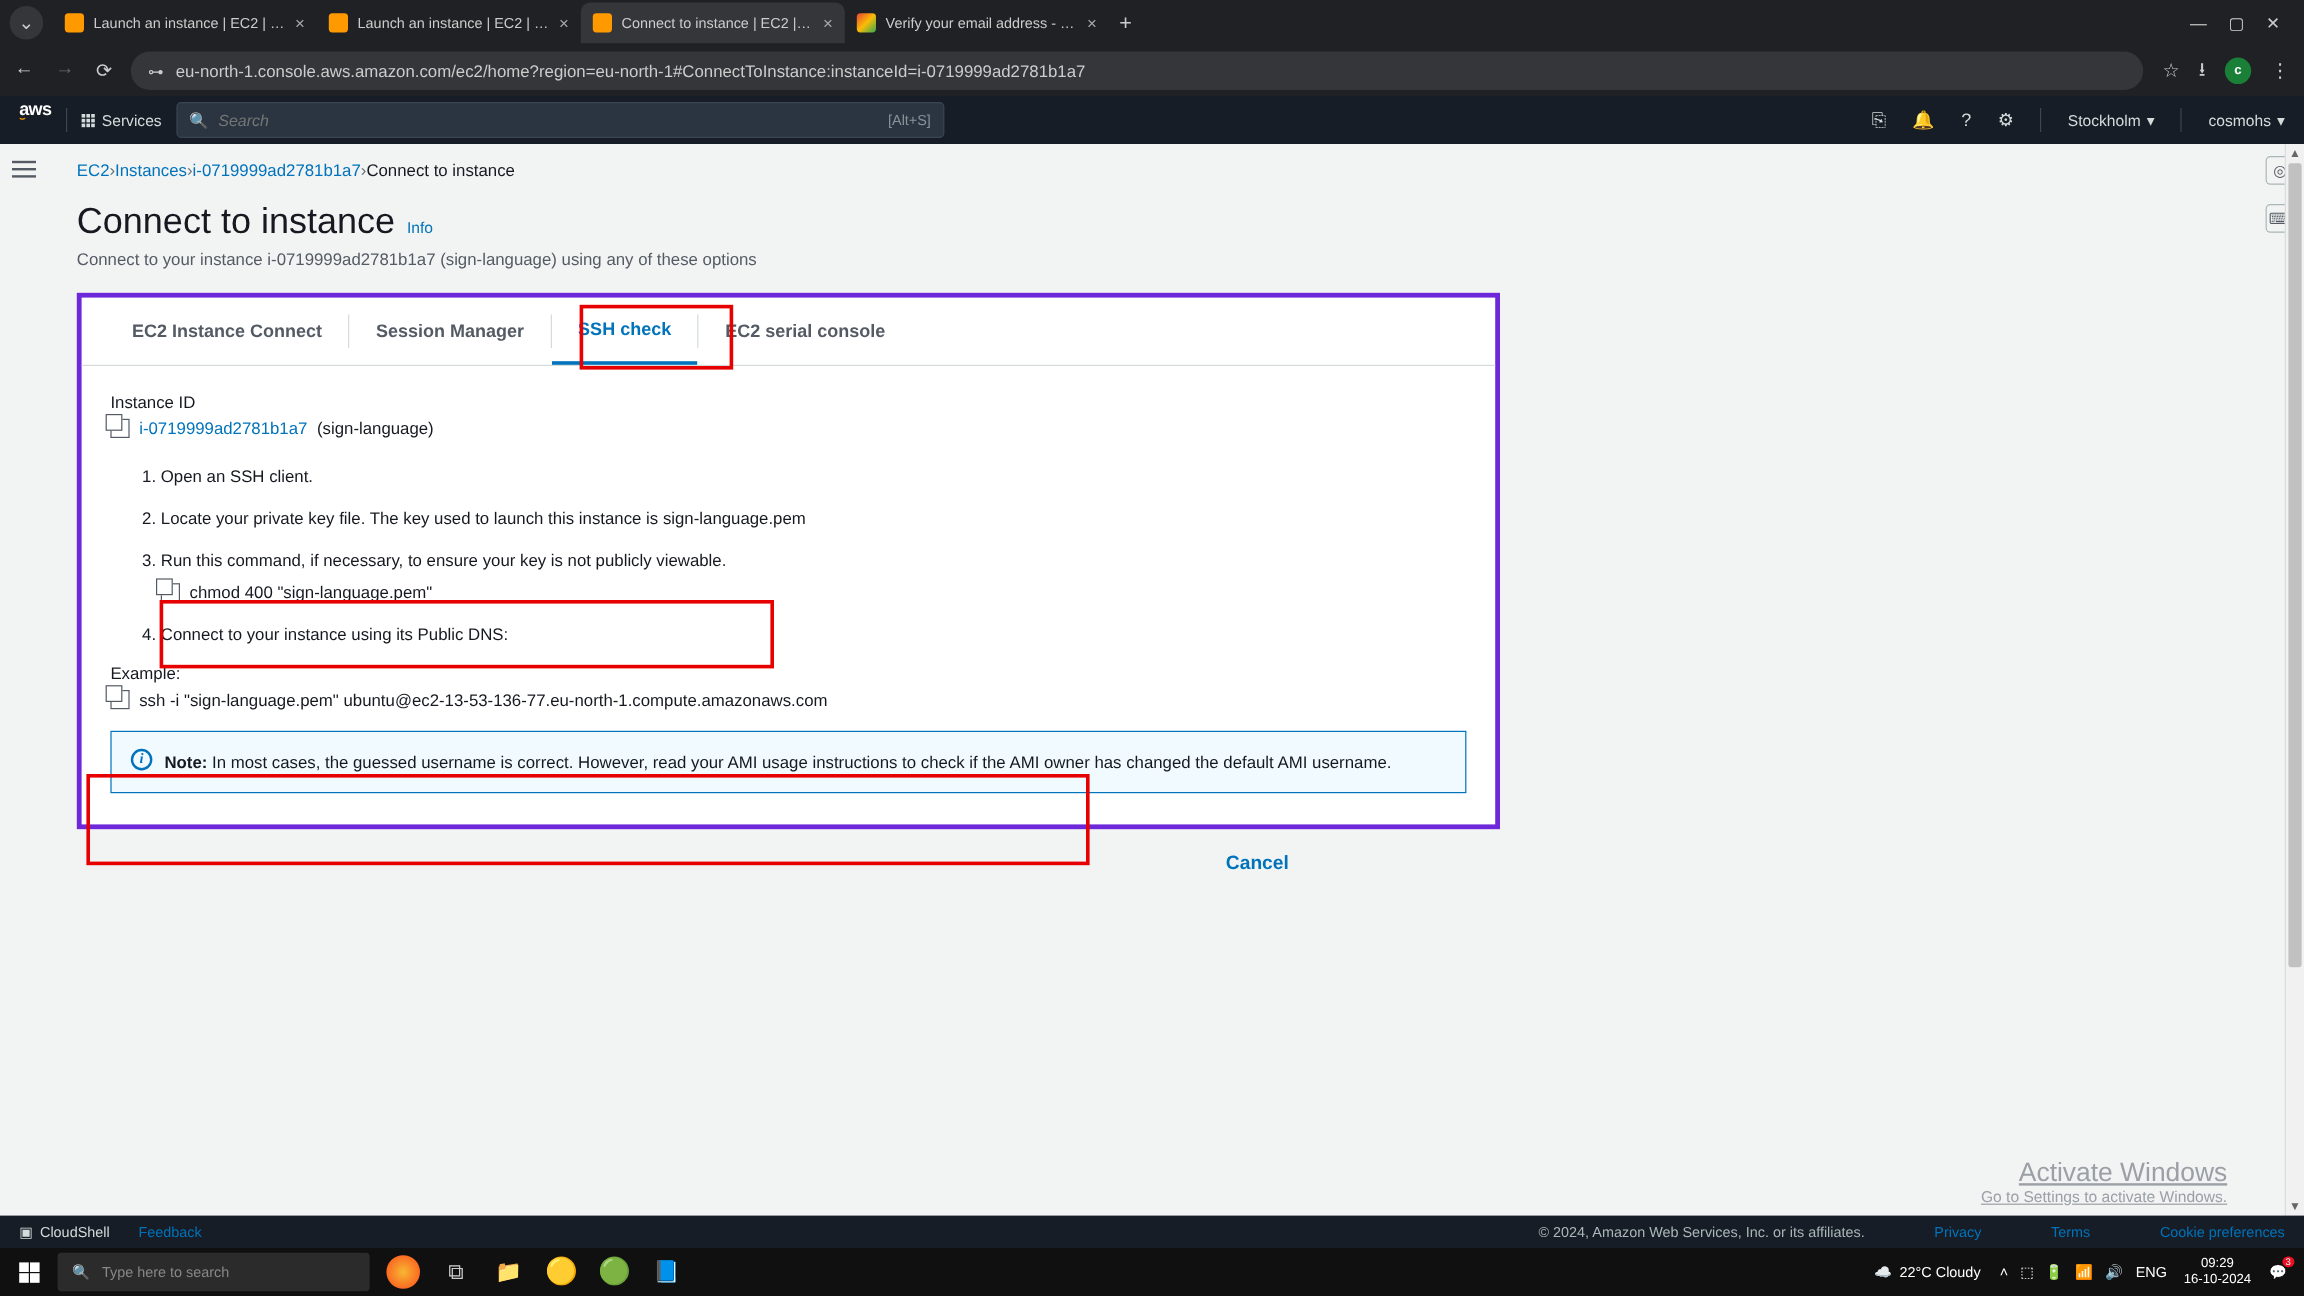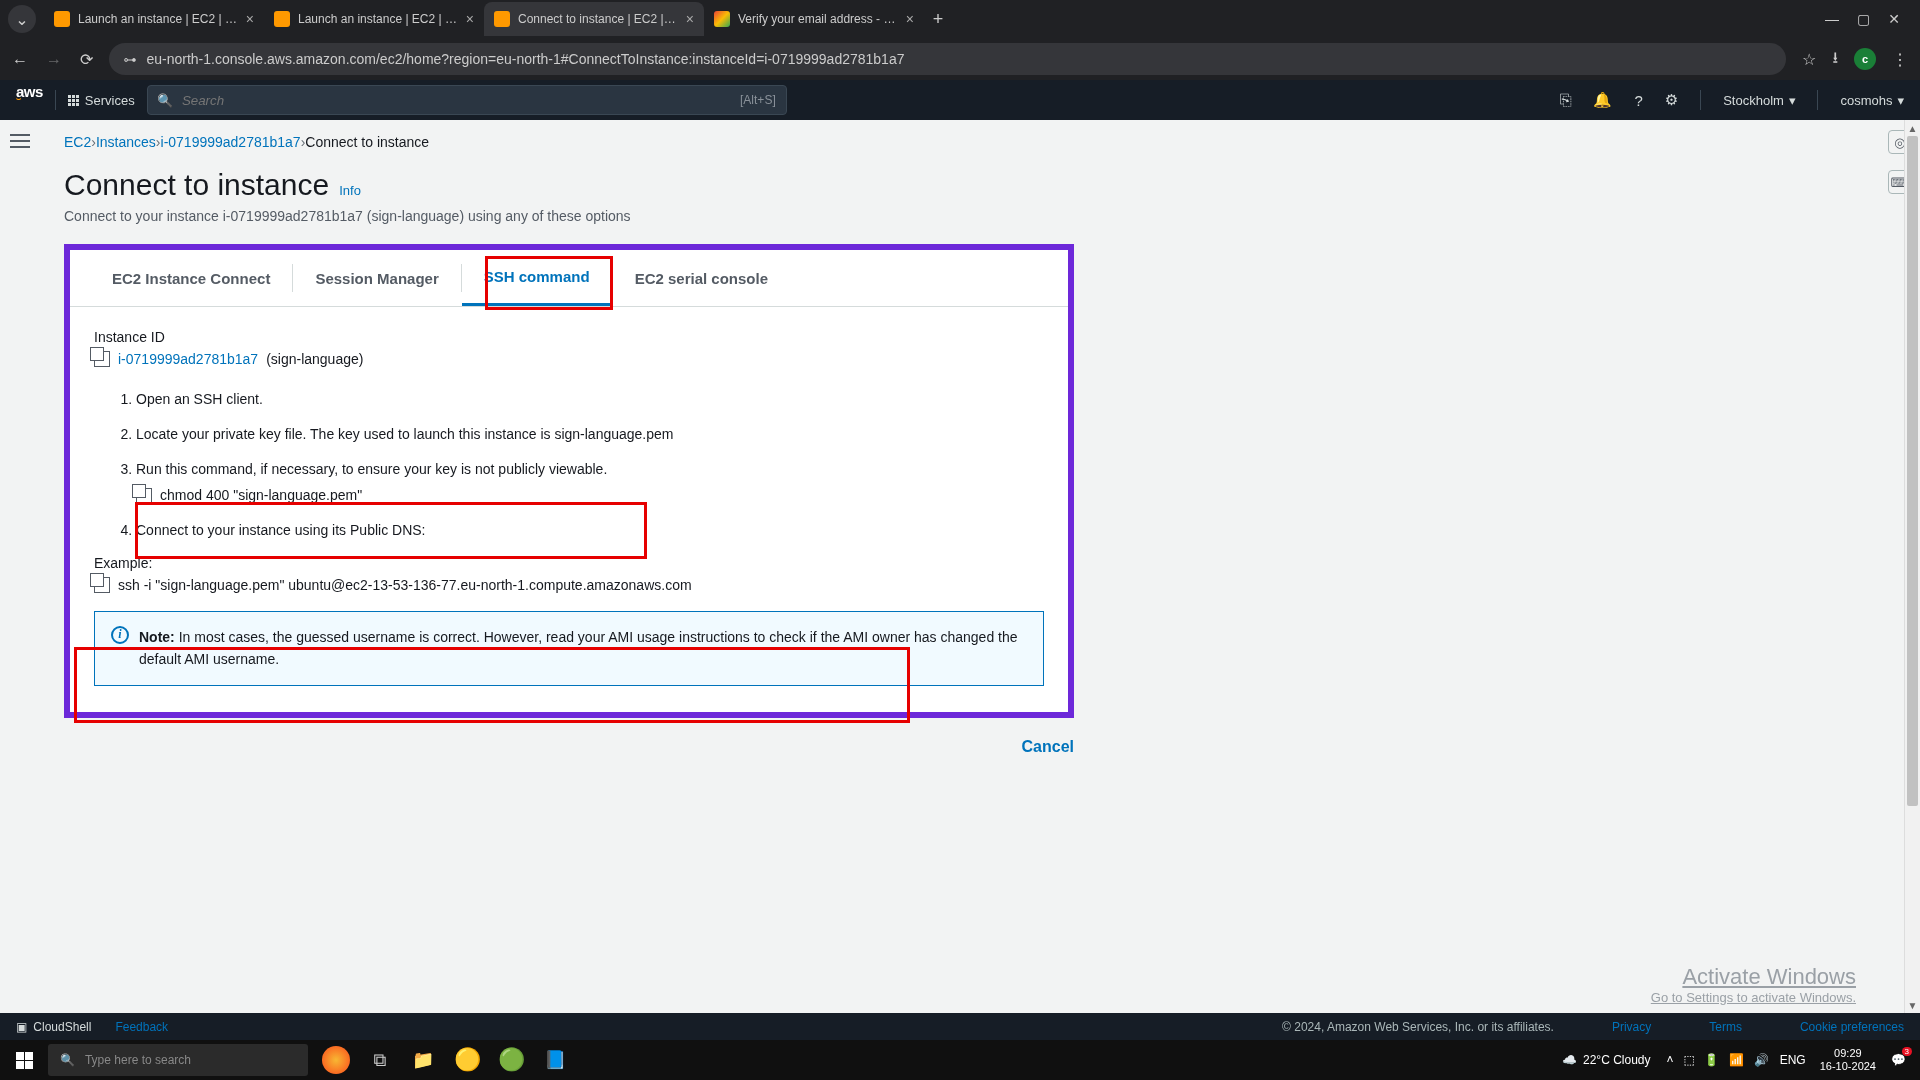--- a/index.html
+++ b/index.html
@@ -55,21 +55,21 @@
 
 .breadcrumb{ display:flex; align-items:center; gap:0; font-size:14px; padding: 4px 0 18px 0;}
 .breadcrumb a{ color:#0073bb; text-decoration:none; cursor:pointer;}
 .breadcrumb .sep{ color:#687078;}
 .breadcrumb .current{ color:#16191f;}
 
 .page-title{ font-size:30px; font-weight:400; color:#16191f; display:flex; align-items:baseline; gap:10px;}
 .page-title .info{ color:#0073bb; font-size:13px; font-weight:normal; cursor:pointer;}
 .page-sub{ color:#545b64; font-size:14px; margin-top:6px; margin-bottom:20px;}
 
-.panel{ background:#fff; border:6px solid #6d28d9; width:1010px;}
+.panel{ background:#fff; border:4px solid #6d28d9; width:1186px;}
 .tabs{ display:flex; border-bottom:1px solid #d5dbdb; padding:0 20px;}
 .tab-btn{ padding:18px 22px; font-size:15px; font-weight:bold; color:#545b64; cursor:pointer; border:none; background:none;}
 .tab-btn.active{ color:#0073bb; border-bottom:3px solid #0073bb;}
 .tab-divider{ width:1px; background:#d5dbdb; margin:14px 0;}
 
 .tab-content{ padding:22px 24px 26px 24px; font-size:14px; color:#16191f;}
 .field-label{ color:#16191f; margin-bottom:6px;}
 .copy-row{ display:flex; align-items:center; gap:8px;}
 .copy-ic{ width:16px;height:16px; border:1.5px solid #545b64; position:relative; cursor:pointer; flex-shrink:0;}
 .copy-ic::before{content:"";position:absolute;width:12px;height:12px;border:1.5px solid #545b64;top:-5px;left:-5px;background:#fff;}
@@ -237,21 +237,21 @@
       <span class="info">Info</span>
     </h1>
     <div class="page-sub">Connect to your instance i-0719999ad2781b1a7 (sign-language) using any of these options</div>
 
     <div class="panel" style="position:relative;">
       <div class="tabs">
         <button class="tab-btn">EC2 Instance Connect</button>
         <div class="tab-divider"></div>
         <button class="tab-btn">Session Manager</button>
         <div class="tab-divider"></div>
-        <button class="tab-btn active">SSH command</button>
+        <button class="tab-btn active">SSH check</button>
         <div class="tab-divider"></div>
         <button class="tab-btn">EC2 serial console</button>
       </div>
 
       <div class="tab-content">
         <div class="field-label">Instance ID</div>
         <div class="copy-row">
           <div class="copy-ic"></div>
           <span class="link">i-0719999ad2781b1a7</span>
           <span>(sign-language)</span>

